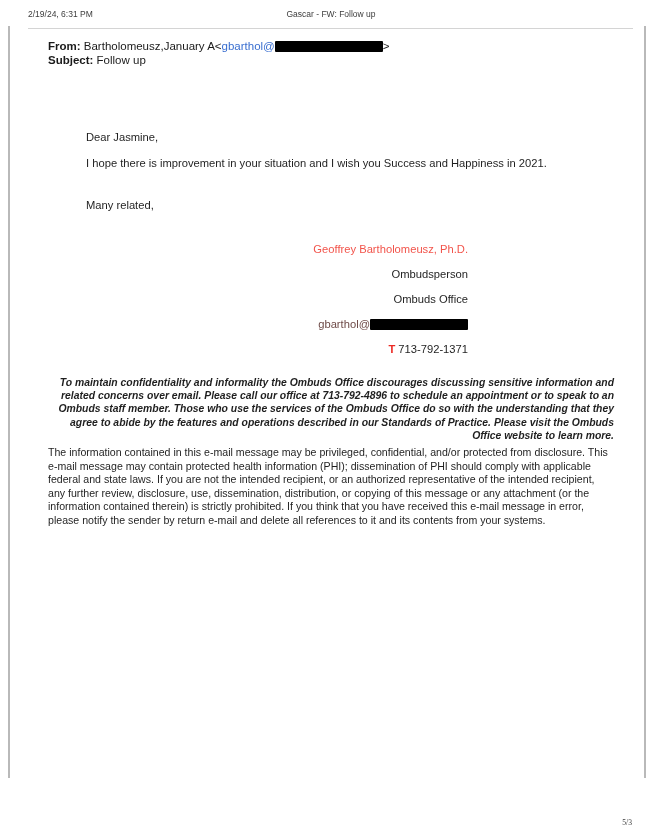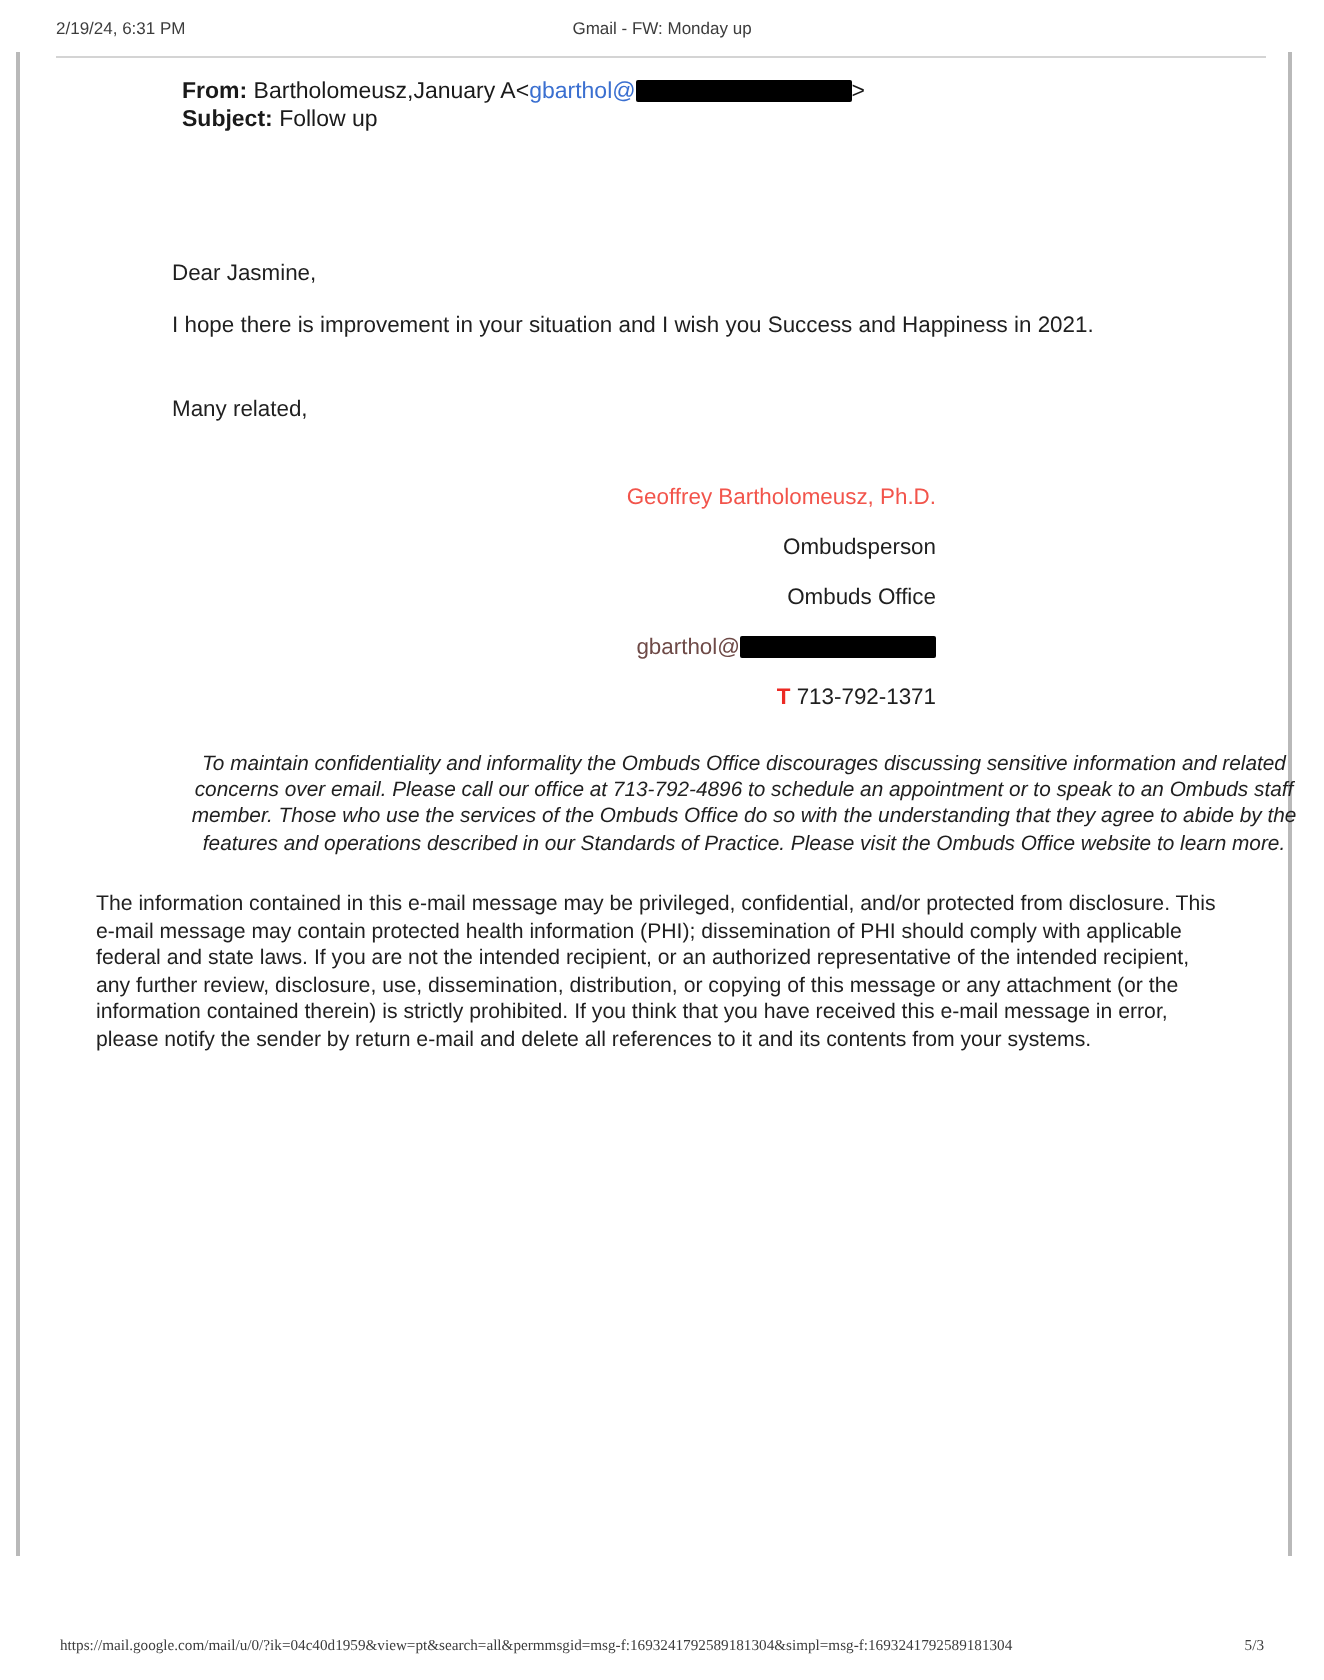--- a/index.html
+++ b/index.html
@@ -72,21 +72,21 @@
 
   .hdr-block {
     font-size: 11.5px;
     line-height: 13.6px;
     color: #1a1a1a;
   }
   .hdr-line {
     white-space: nowrap;
     height: 13.6px;
   }
-  .hdr-key { font-weight: bold; margin-left: 43px; }
+  .hdr-key { font-weight: bold; }
   .link-blue { color: #3a6fd0; }
   .angle { color: #1a1a1a; }
 
   .redact {
     display: inline-block;
     background: #000000;
     vertical-align: -2px;
     border-radius: 1px;
   }
   .redact-from { width: 108px; height: 11px; }
@@ -119,24 +119,23 @@
 
   
   .disc-italic {
     position: absolute;
     left: 0;
     top: 336px;
     width: 566px;
     font-size: 10.4px;
     line-height: 13.2px;
     font-style: italic;
-    font-weight: normal;
-    color: #1f1f1f;
-    text-align: center;
-    margin-left: 41px;
+    font-weight: bold;
+    color: #1f1f1f;
+    text-align: right;
   }
   .disc-plain {
     position: absolute;
     left: 0;
     top: 406px;
     width: 566px;
     font-size: 10.6px;
     line-height: 13.6px;
     color: #1f1f1f;
   }
@@ -163,21 +162,21 @@
     right: 30px;
     top: 0;
     white-space: nowrap;
   }
 </style>
 </head>
 <body>
 
 <div class="print-header">
   <span class="ph-date">2/19/24, 6:31 PM</span>
-  <span class="ph-title">Gmail - FW: Monday up</span>
+  <span class="ph-title">Gascar - FW: Follow up</span>
 </div>
 
 <div class="page-frame"></div>
 <div class="header-rule"></div>
 
 <div class="msg">
 
   <div class="hdr-block">
 
     <div class="hdr-line">
@@ -205,15 +204,14 @@
     <div class="sig-line"><span class="sig-email">gbarthol@</span><span class="redact redact-sig"></span></div>
     <div class="sig-line"><span class="sig-t">T</span> <span>713-792-1371</span></div>
   </div>
 
   <div class="disc-italic">To maintain confidentiality and informality the Ombuds Office discourages discussing sensitive information and related concerns over email. Please call our office at 713-792-4896 to schedule an appointment or to speak to an Ombuds staff member. Those who use the services of the Ombuds Office do so with the understanding that they agree to abide by the features and operations described in our Standards of Practice. Please visit the Ombuds Office website to learn more.</div>
   <div class="disc-plain">The information contained in this e-mail message may be privileged, confidential, and/or protected from disclosure. This e-mail message may contain protected health information (PHI); dissemination of PHI should comply with applicable federal and state laws. If you are not the intended recipient, or an authorized representative of the intended recipient, any further review, disclosure, use, dissemination, distribution, or copying of this message or any attachment (or the information contained therein) is strictly prohibited. If you think that you have received this e-mail message in error, please notify the sender by return e-mail and delete all references to it and its contents from your systems.</div>
 
 </div>
 
 <div class="print-footer">
-  <span class="pf-url">https://mail.google.com/mail/u/0/?ik=04c40d1959&amp;view=pt&amp;search=all&amp;permmsgid=msg-f:1693241792589181304&amp;simpl=msg-f:1693241792589181304</span>
   <span class="pf-page">5/3</span>
 </div>
 
 </body></html>

